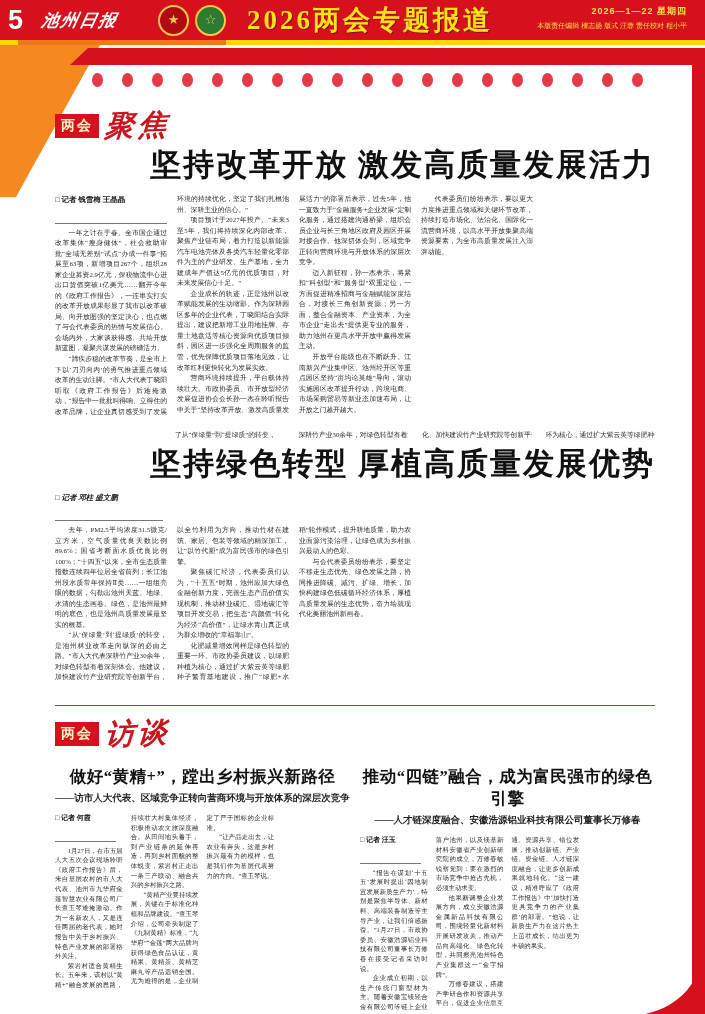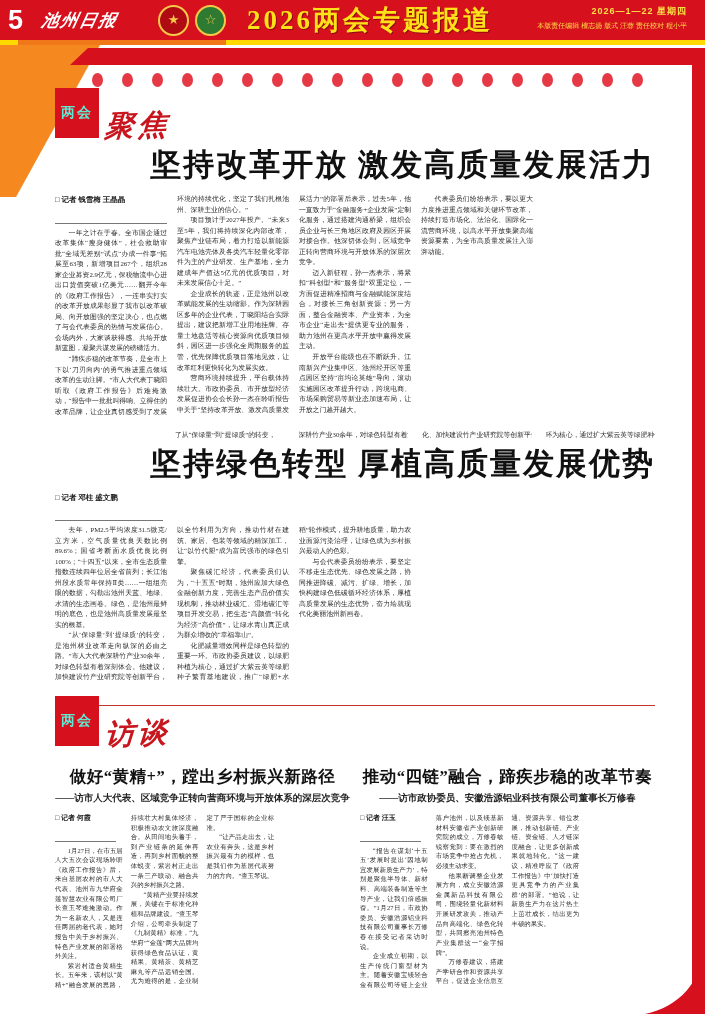--- a/index.html
+++ b/index.html
@@ -30,38 +30,38 @@
                clip-path:polygon(0 0,100% 0,16% 100%,0 100%);}
   .deco-redband{position:absolute;top:48px;left:0;right:0;height:17px;background:#d6101c;
                 clip-path:polygon(88px 0,100% 0,100% 100%,70px 100%);}
   .right-bar{position:absolute;top:48px;right:0;bottom:0;width:13px;background:#d6101c;}
   .dots{position:absolute;top:73px;left:92px;display:flex;gap:19px;}
   .dots i{width:11px;height:14px;border-radius:50%;background:#e63946;display:block;}
   .corner-swoosh{position:absolute;right:0;bottom:0;}
   
   .content{position:absolute;top:104px;left:55px;width:600px;}
   .seclabel{display:flex;align-items:flex-end;gap:6px;height:34px;margin-bottom:6px;}
-  .tagbox{background:#d6101c;color:#5eead4;font-size:14px;font-weight:bold;padding:16px 6px;
+  .tagbox{background:#d6101c;color:#fef9c3;font-size:14px;font-weight:bold;padding:3px 6px;
           letter-spacing:2px;font-family:"Liberation Sans",sans-serif;}
   .tagcall{color:#c8161e;font-size:29px;font-weight:900;font-style:italic;line-height:.9;
            transform:rotate(-2deg) skewX(-6deg);letter-spacing:4px;}
   h1.headline{margin:6px 0 8px 0;text-align:right;font-size:31px;font-weight:900;color:#111;
               letter-spacing:2px;}
   .byline{font-size:7.5px;font-weight:bold;color:#222;padding-bottom:17px;margin-bottom:4px;
           border-bottom:1px solid #777;}
   .cols5{column-count:5;column-gap:10px;column-fill:auto;height:224px;overflow:hidden;
          font-size:6.8px;line-height:1.55;color:#2b2b2b;text-align:justify;}
   .cols5 p,.cols4 p{margin:0;text-indent:2em;}
   
   .a2{margin-top:12px;}
   .leadrow{display:flex;margin-left:120px;gap:14px;height:10px;overflow:hidden;
            font-size:6.8px;color:#2b2b2b;}
   .leadrow span{flex:1;white-space:nowrap;overflow:hidden;}
   .a2 h1.headline{margin-top:3px;}
-  .a2 .byline{width:108px;}
+  .a2 .byline{width:108px;font-style:italic;}
   .a2 .cols5{height:168px;}
   
   .redline{border:none;border-top:1.5px solid #c0392b;margin:12px 0 6px 0;}
   .ivgrid{display:grid;grid-template-columns:295px 295px;column-gap:10px;margin-top:18px;}
   .iv h3{margin:2px 0 4px 0;text-align:center;font-size:16.5px;font-weight:900;color:#111;
          letter-spacing:.5px;}
   .iv .sub{text-align:center;font-size:9.5px;font-weight:bold;color:#222;margin-bottom:8px;}
   .cols4{column-count:4;column-gap:8px;column-fill:auto;height:182px;overflow:hidden;
          font-size:6.4px;line-height:1.5;color:#2b2b2b;text-align:justify;}
   .iv .byline{font-size:7px;width:90%;}
@@ -175,22 +175,22 @@
           <div class="byline">□ 记者 何霞</div>
           <div>
               <p>1月27日，在市五届人大五次会议现场聆听《政府工作报告》后，来自基层农村的市人大代表、池州市九华府金莲智慧农业有限公司厂长查玉琴难掩激动。作为一名新农人，又是连任两届的老代表，她对报告中关于乡村振兴、特色产业发展的部署格外关注。</p>
               <p>紫岩村适合黄精生长。五年来，该村以“黄精+”融合发展的思路，持续壮大村集体经济，积极推动农文旅深度融合。从田间地头着手，到产业链条的延伸再造，再到乡村面貌的整体蜕变，紫岩村正走出一条三产联动、融合共兴的乡村振兴之路。</p>
               <p>“黄精产业要持续发展，关键在于标准化种植和品牌建设。”查玉琴介绍，公司牵头制定了《九制黄精》标准，“九华府”“金莲”两大品牌均获得绿色食品认证，黄精果、黄精茶、黄精芝麻丸等产品远销全国。尤为难得的是，企业制定了严于国标的企业标准。</p>
               <p>“让产品走出去，让农业有奔头，这是乡村振兴最有力的模样，也是我们作为基层代表努力的方向。”查玉琴说。</p>
             </div>
         </div>
       </article>
       <article class="iv">
-        <h3>推动“四链”融合，蹄疾步稳的改革节奏</h3>
-        <div class="sub">——访市政协委员、安徽浩源铝业科技有限公司董事长万修春</div>
+        <h3>推动“四链”融合，成为富民强市的绿色引擎</h3>
+        <div class="sub">——人才链深度融合、安徽浩源铝业科技有限公司董事长万修春</div>
         <div class="cols4">
           <div class="byline">□ 记者 汪玉</div>
           <div>
               <p>“报告在谋划‘十五五’发展时提出‘因地制宜发展新质生产力’，特别是聚焦半导体、新材料、高端装备制造等主导产业，让我们倍感振奋。”1月27日，市政协委员、安徽浩源铝业科技有限公司董事长万修春在接受记者采访时说。</p>
               <p>企业成立初期，以生产传统门窗型材为主。随着安徽宝镁轻合金有限公司等链上企业落户池州，以及镁基新材料安徽省产业创新研究院的成立，万修春敏锐察觉到：要在激烈的市场竞争中抢占先机，必须主动求变。</p>
               <p>他果断调整企业发展方向，成立安徽浩源金属新品科技有限公司，围绕轻量化新材料开展研发攻关，推动产品向高端化、绿色化转型，共同擦亮池州特色产业集群这一“金字招牌”。</p>
               <p>万修春建议，搭建产学研合作和资源共享平台，促进企业信息互通、资源共享、错位发展，推动创新链、产业链、资金链、人才链深度融合，让更多创新成果就地转化。“这一建议，精准呼应了《政府工作报告》中‘加快打造更具竞争力的产业集群’的部署。”他说，让新质生产力在这片热土上茁壮成长，结出更为丰硕的果实。</p>
             </div>
         </div>
       </article>

